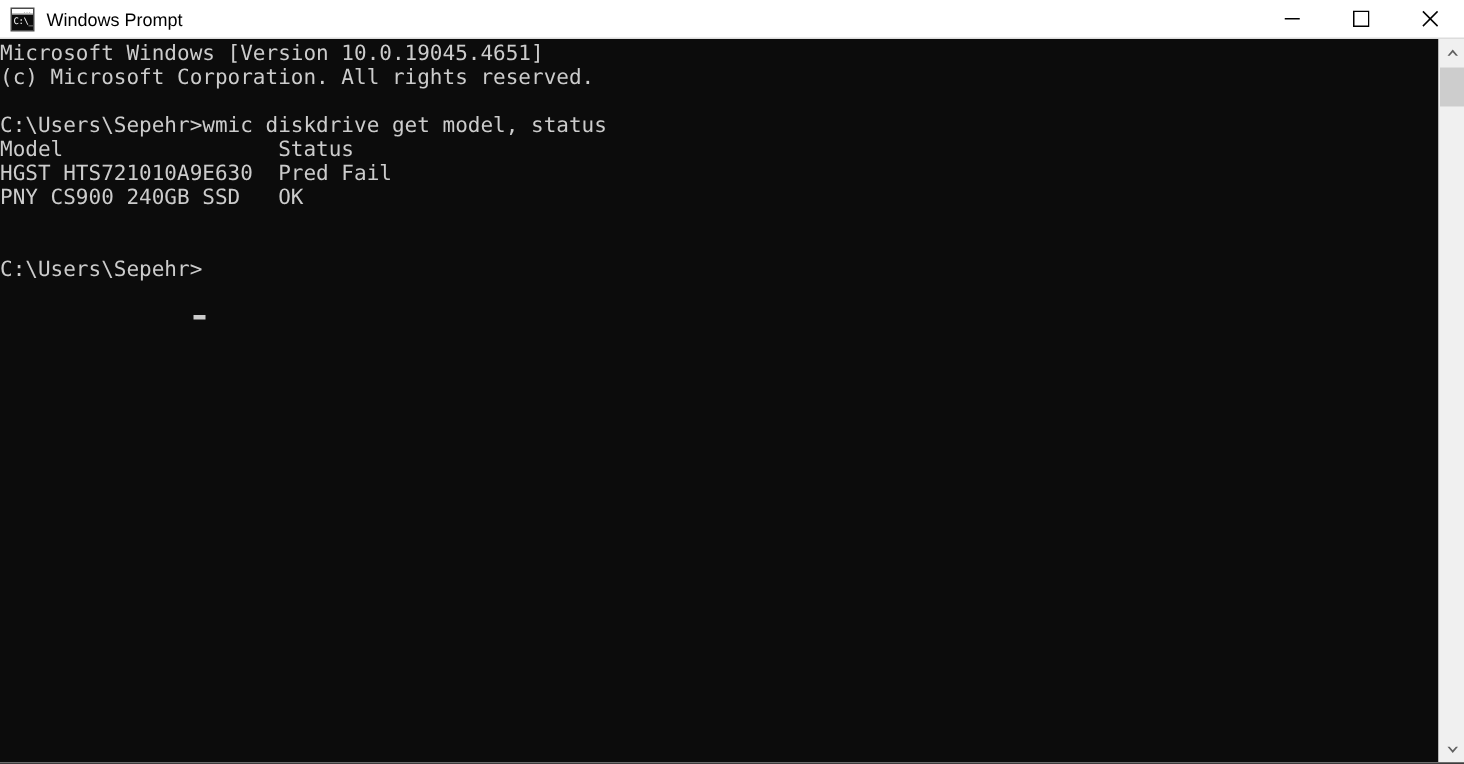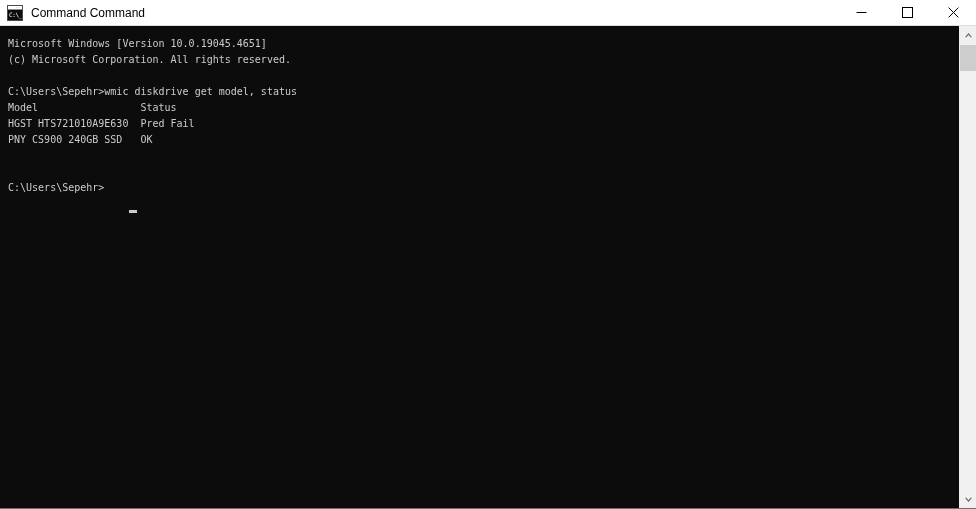--- a/index.html
+++ b/index.html
@@ -112,24 +112,24 @@
     width: 959px;
     height: 482px;
     background: #0c0c0c;
     overflow: hidden;
   }
 
   #console-text {
     position: absolute;
     left: 0;
     top: 2px;
-    margin: 8px;
+    margin: 0;
     padding: 0;
     font-family: "DejaVu Sans Mono", monospace;
-    font-size: 10px;
+    font-size: 14px;
     line-height: 16px;
     color: #cccccc;
     white-space: pre;
     letter-spacing: 0px;
   }
 
   #cursor {
     position: absolute;
     left: 129px;
     top: 184px;
@@ -185,21 +185,21 @@
 
 <div id="window">
 
   <div id="titlebar">
     <div id="app-icon">
       <div class="ico-top"></div>
       <div class="ico-dots">···</div>
       <div class="ico-body">C:\_</div>
     </div>
 
-    <div id="window-title">Command Command</div>
+    <div id="window-title">Windows Prompt</div>
 
     <div id="window-controls">
       <div class="winbtn">
         <svg width="11" height="11" viewBox="0 0 11 11" aria-hidden="true">
           <line x1="0.5" y1="5.5" x2="10.5" y2="5.5" stroke="#000000" stroke-width="1"></line>
         </svg>
       </div>
       <div class="winbtn">
         <svg width="11" height="11" viewBox="0 0 11 11" aria-hidden="true">
           <rect x="0.5" y="0.5" width="10" height="10" fill="none" stroke="#000000" stroke-width="1"></rect>

